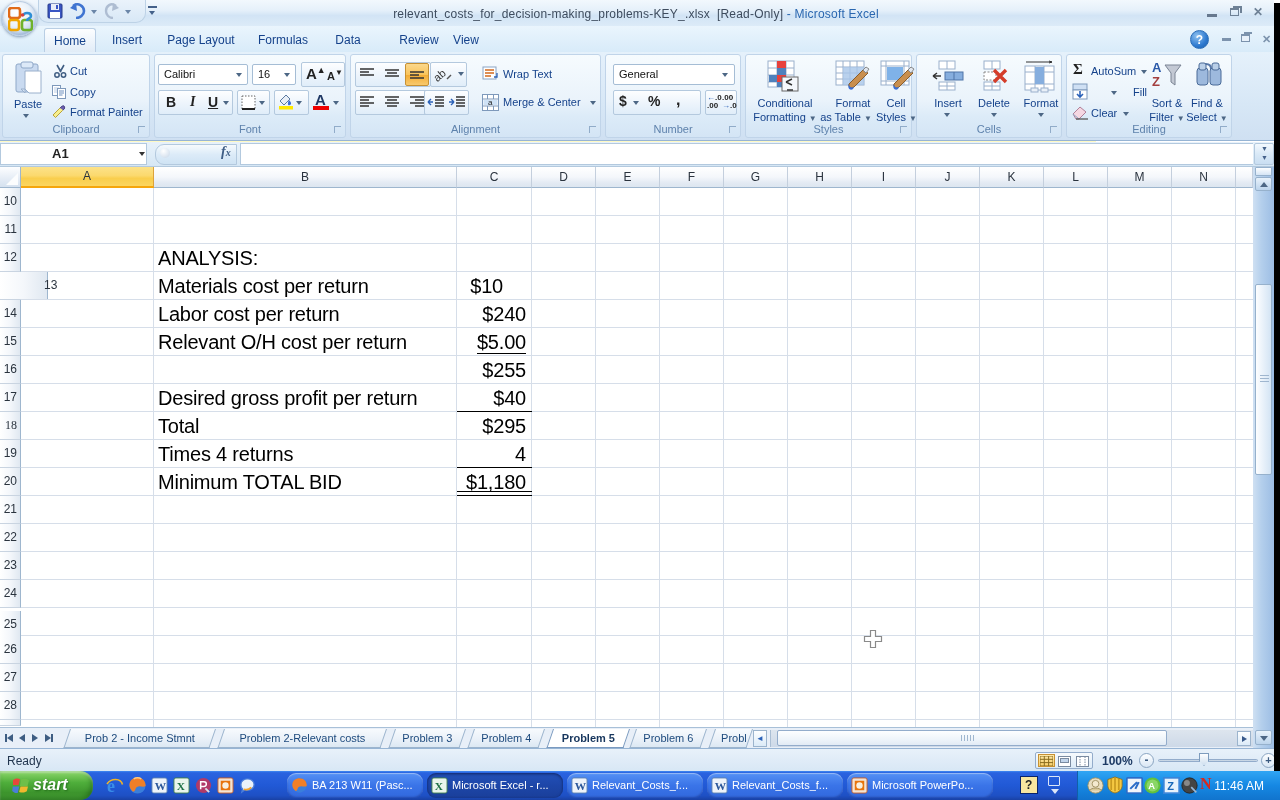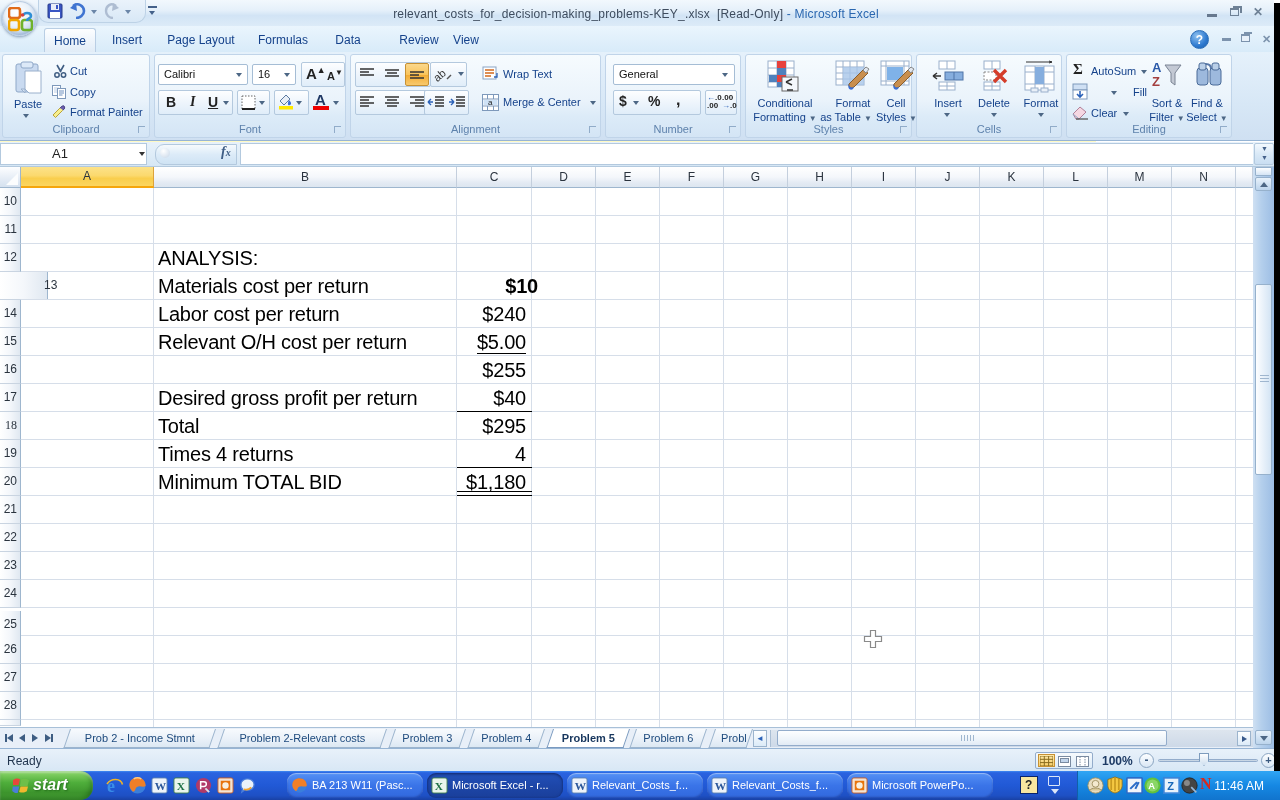--- a/index.html
+++ b/index.html
@@ -318,21 +318,21 @@
           <rect x="19" y="4" width="7" height="7" rx="2" fill="#b9cfe8" stroke="#4a6b98"></rect>
         </svg>
       <div class="biglbl" style="left:116px;top:42px;width:48px;">Find &amp;</div>
       <div class="biglbl" style="left:112px;top:56px;width:56px;">Select <span style="font-size:8px;color:#4d6785">▼</span></div>
       <div class="glabel">Editing</div>
         <div class="dlg"></div>
     </div>
   </div>
   <div class="abs" id="fbar">
     <div class="abs" id="namebox"></div>
-    <div class="abs" style="left:52px;top:4px;font-size:13px;color:#222;">A1</div>
+    <div class="abs" style="left:52px;top:4px;font-size:13px;color:#222;font-weight:bold;">A1</div>
     <div class="cardn" style="left:139px;top:10px;border-top-color:#333;"></div>
     <div class="abs" style="left:155px;top:2px;width:82px;height:21px;background:linear-gradient(#f6fafd,#dcebf8 50%,#cfe3f4);border:1px solid #b3c9de;border-radius:9px 0 0 9px;"></div>
     <div class="abs" style="left:160px;top:6px;width:10px;height:10px;border-radius:50%;background:radial-gradient(circle at 35% 30%,#fff,#c6d6e8);"></div>
     <div class="abs" style="left:221px;top:2px;font-size:14px;font-style:italic;font-weight:bold;color:#3e5d85;font-family:'Liberation Serif',serif;">f<span style="font-size:10px;">x</span></div>
     <div class="abs" id="fxfield"></div>
     <div class="abs" style="left:1254px;top:1px;width:20px;height:22px;background:linear-gradient(#f3f9fe,#d9e9f7 50%,#c9def2);border:1px solid #b3c9de;border-radius:2px;color:#44618a;font-size:7px;text-align:center;line-height:9px;"><span style="letter-spacing:-1px">▼</span><br><span style="letter-spacing:-1px">▼</span></div>
   </div>
   <div class="abs" id="gridwrap">
   <div class="abs" style="left:0;top:0;width:21px;height:21px;background:linear-gradient(#fdfeff,#e6edf6 55%,#d5e1ef);border-right:1px solid #9eb6ce;border-bottom:1px solid #9eb6ce;">
         <div style="position:absolute;right:2px;bottom:2px;width:0;height:0;border-left:12px solid transparent;border-bottom:12px solid #fcfdfe;"></div>
@@ -407,21 +407,21 @@
   <div class="gl-h" style="top:524px;width:1232px;"></div>
   <div class="gl-h" style="top:552px;width:1232px;"></div>
   <div class="celltext" style="left:158px;top:77px;">ANALYSIS:</div>
   <div class="celltext" style="left:158px;top:105px;">Materials cost per return</div>
   <div class="celltext" style="left:158px;top:133px;">Labor cost per return</div>
   <div class="celltext" style="left:158px;top:161px;">Relevant O/H cost per return</div>
   <div class="celltext" style="left:158px;top:217px;">Desired gross profit per return</div>
   <div class="celltext" style="left:158px;top:245px;">Total</div>
   <div class="celltext" style="left:158px;top:273px;">Times 4 returns</div>
   <div class="celltext" style="left:158px;top:301px;">Minimum TOTAL BID</div>
-  <div class="celltext num" style="left:469px;top:105px;width:69px;font-weight:bold;">$10</div>
+  <div class="celltext num" style="left:434px;top:105px;width:69px;">$10</div>
   <div class="celltext num" style="left:457px;top:133px;width:69px;">$240</div>
   <div class="celltext num" style="left:457px;top:161px;width:69px;"><span style="border-bottom:1px solid #000;">$5.00</span></div>
   <div class="celltext num" style="left:457px;top:189px;width:69px;">$255</div>
   <div class="celltext num" style="left:457px;top:217px;width:69px;">$40</div>
   <div class="celltext num" style="left:457px;top:245px;width:69px;">$295</div>
   <div class="celltext num" style="left:457px;top:273px;width:69px;">4</div>
   <div class="celltext num" style="left:457px;top:301px;width:69px;">$1,180</div>
   <div class="abs" style="left:457px;top:244px;width:75px;height:1px;background:#000;"></div>
   <div class="abs" style="left:457px;top:300px;width:75px;height:1px;background:#000;"></div>
   <div class="abs" style="left:457px;top:324px;width:75px;height:1px;background:#000;"></div>

